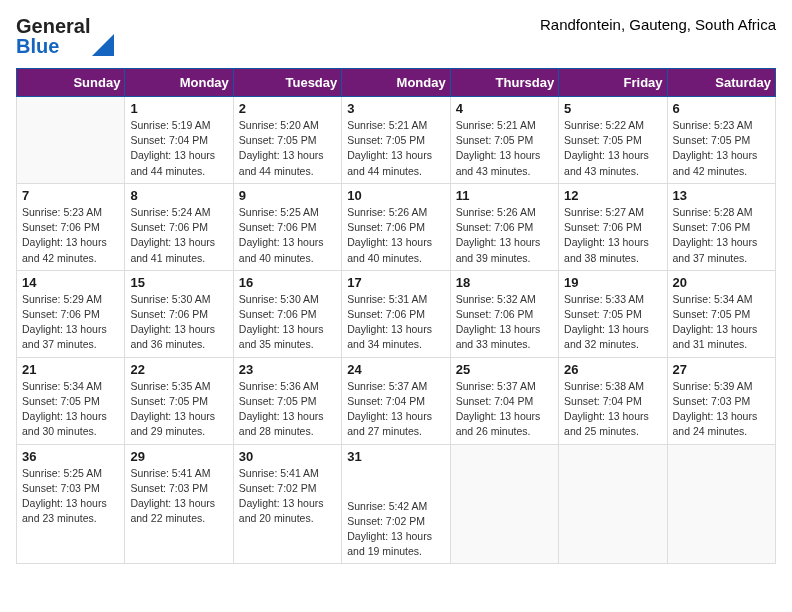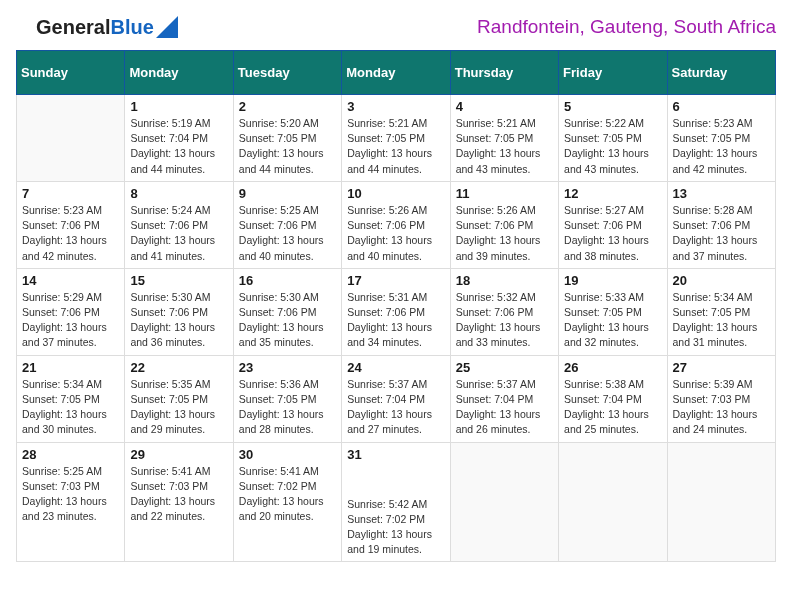--- a/index.html
+++ b/index.html
@@ -18,35 +18,35 @@
     }
     .title-section {
       text-align: right;
     }
     .month-title {
       font-size: 36px;
       font-weight: bold;
       color: #1a1a1a;
     }
     .location {
-      font-size: 19px;
-      color: #a21caf;
+      font-size: 15px;
+      color: #000000;
     }
     .calendar {
       width: 100%;
       border-collapse: collapse;
       border: 1px solid #ccc;
     }
     .calendar th {
-      background: #0f766e;
+      background: #701a75;
       color: #fff;
       font-size: 13px;
       font-weight: bold;
-      padding: 14px 4px;
-      text-align: left;
+      padding: 6px 4px;
+      text-align: right;
       border: 1px solid #1255a0;
     }
     .calendar td {
       vertical-align: top;
       padding: 4px 5px;
       border: 1px solid #ddd;
       width: 108px;
       min-height: 80px;
       font-size: 11px;
       color: #333;
@@ -67,22 +67,22 @@
       line-height: 1.45;
       color: #333;
     }
     .logo-wrapper {
       display: flex;
       align-items: center;
       gap: 0px;
     }
     .logo-box {
       display: flex;
+      flex-direction: column;
       line-height: 1;
-      margin-left: 20px;
     }
     .logo-general {
       font-size: 20px;
       font-weight: bold;
       color: #222;
     }
     .logo-blue {
       font-size: 20px;
       font-weight: bold;
       color: #1565c0;
@@ -320,21 +320,21 @@
         <td>
           <span class="day-num">27</span>
           <div class="day-info" style="white-space: pre-line;">Sunrise: 5:39 AM
 Sunset: 7:03 PM
 Daylight: 13 hours
 and 24 minutes.</div>
         </td>
       </tr>
       <tr>
         <td>
-          <span class="day-num">28</span>
+          <span class="day-num">36</span>
           <div class="day-info" style="white-space: pre-line;">Sunrise: 5:25 AM
 Sunset: 7:03 PM
 Daylight: 13 hours
 and 23 minutes.</div>
         </td>
         <td>
           <span class="day-num">29</span>
           <div class="day-info" style="white-space: pre-line;">Sunrise: 5:41 AM
 Sunset: 7:03 PM
 Daylight: 13 hours

